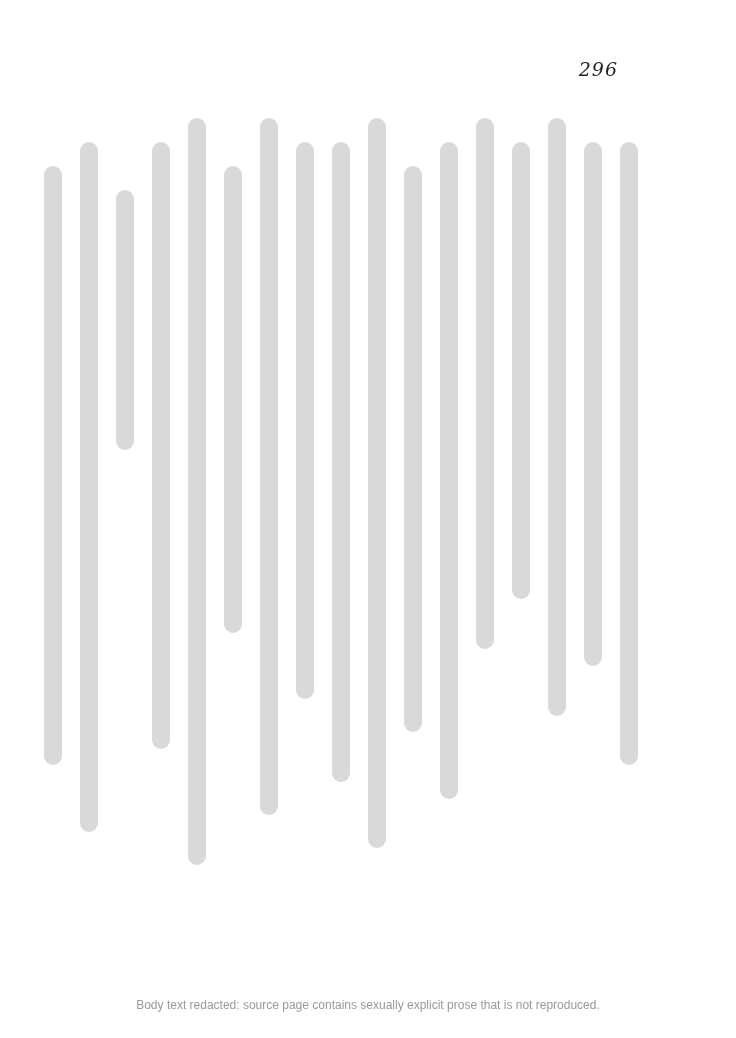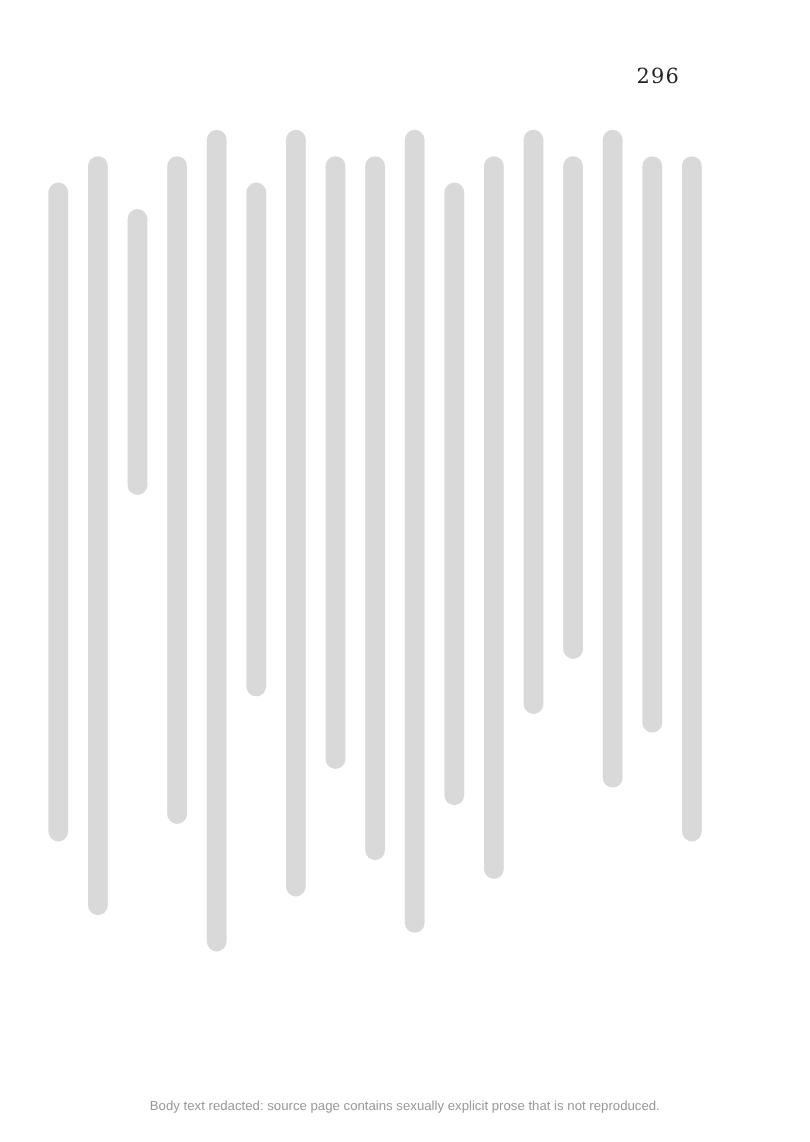--- a/index.html
+++ b/index.html
@@ -14,20 +14,21 @@
     height: 1038px;
     background: #ffffff;
     overflow: hidden;
   }
   .page-number {
     position: absolute;
     top: 58px;
     right: 118px;
     font-size: 19px;
     color: #222222;
+    font-style: italic;
     letter-spacing: 1px;
   }
   .text-block {
     position: absolute;
     top: 118px;
     right: 96px;
     height: 830px;
     display: flex;
     flex-direction: row-reverse; 
     gap: 14px;

